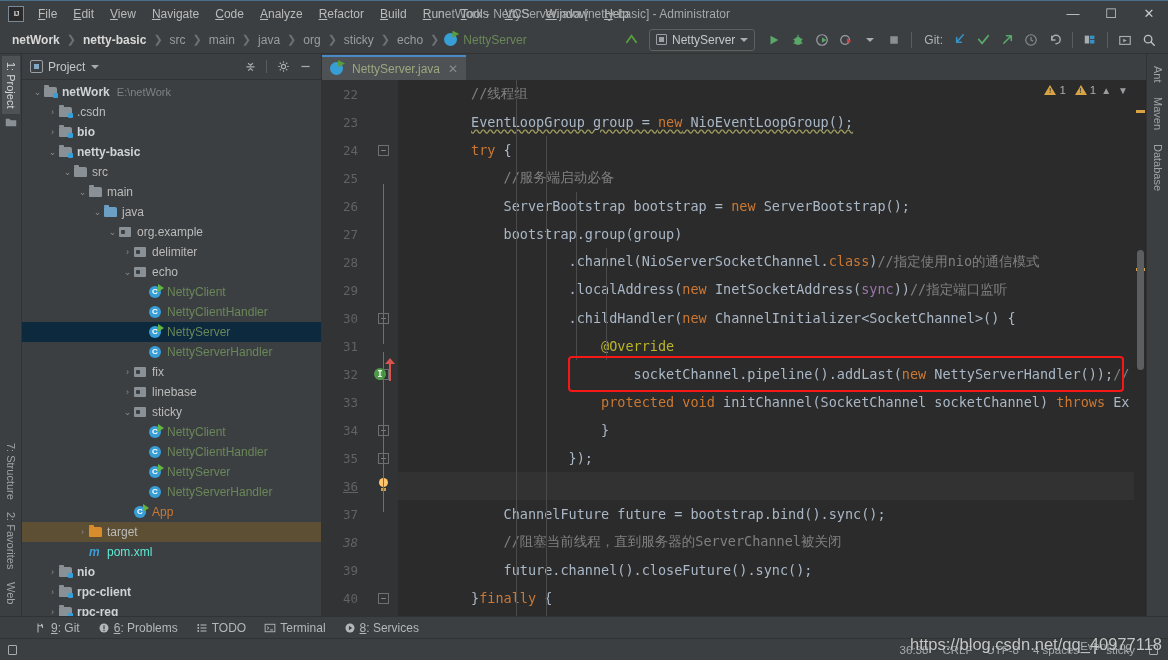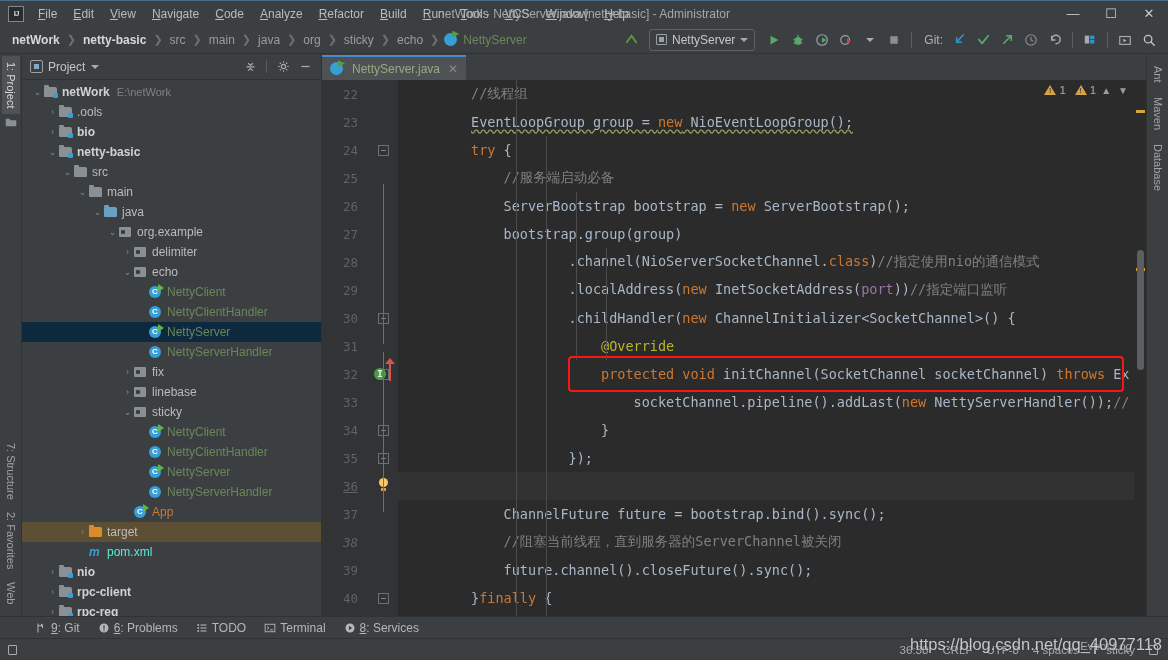--- a/index.html
+++ b/index.html
@@ -453,21 +453,21 @@
             <span class="tlabel bold">netWork</span>
             <span class="tsub">E:\netWork</span>
           </div>
           <div class="trow" style="padding-left: 25px;">
             <span class="arrow">›</span>
             <span class="ticon">
               <span class="ic-folder">
                 <span class="badge"></span>
               </span>
             </span>
-            <span class="tlabel">.ools</span>
+            <span class="tlabel">.csdn</span>
           </div>
           <div class="trow" style="padding-left: 25px;">
             <span class="arrow">›</span>
             <span class="ticon">
               <span class="ic-folder">
                 <span class="badge"></span>
               </span>
             </span>
             <span class="tlabel bold">bio</span>
           </div>
@@ -732,25 +732,25 @@
             <div class="foldline" style="top: 272px; height: 160px;"></div>
           </div>
         <div class="code-col" id="code-col">
             <div class="line"><span class="code-text"><span class="txt">        </span><span class="cm">//线程组</span></span></div>
             <div class="line"><span class="code-text"><span class="txt">        </span><span class="txt squiggle">EventLoopGroup group = </span><span class="kw squiggle">new</span><span class="txt squiggle"> NioEventLoopGroup();</span></span></div>
             <div class="line"><span class="code-text"><span class="txt">        </span><span class="kw">try</span><span class="txt"> {</span></span></div>
             <div class="line"><span class="code-text"><span class="txt">            </span><span class="cm">//服务端启动必备</span></span></div>
             <div class="line"><span class="code-text"><span class="txt">            </span><span class="txt">ServerBootstrap bootstrap = </span><span class="kw">new</span><span class="txt"> ServerBootstrap();</span></span></div>
             <div class="line"><span class="code-text"><span class="txt">            </span><span class="txt">bootstrap.group(group)</span></span></div>
             <div class="line"><span class="code-text"><span class="txt">                    </span><span class="txt">.channel(NioServerSocketChannel.</span><span class="kw">class</span><span class="txt">)</span><span class="cm">//指定使用nio的通信模式</span></span></div>
-            <div class="line"><span class="code-text"><span class="txt">                    </span><span class="txt">.localAddress(</span><span class="kw">new</span><span class="txt"> InetSocketAddress(</span><span class="fld">port</span><span class="txt">))</span><span class="cm">//指定端口监听</span></span></div>
+            <div class="line"><span class="code-text"><span class="txt">                    </span><span class="txt">.localAddress(</span><span class="kw">new</span><span class="txt"> InetSocketAddress(</span><span class="fld">sync</span><span class="txt">))</span><span class="cm">//指定端口监听</span></span></div>
             <div class="line"><span class="code-text"><span class="txt">                    </span><span class="txt">.childHandler(</span><span class="kw">new</span><span class="txt"> ChannelInitializer&lt;SocketChannel&gt;() {</span></span></div>
             <div class="line"><span class="code-text"><span class="txt">                        </span><span class="ann">@Override</span></span></div>
+            <div class="line"><span class="code-text"><span class="txt">                            </span><span class="txt">socketChannel.pipeline().addLast(</span><span class="kw">new</span><span class="txt"> NettyServerHandler());</span><span class="cm">//</span></span></div>
             <div class="line"><span class="code-text"><span class="txt">                        </span><span class="kw">protected void</span><span class="txt"> initChannel(SocketChannel socketChannel) </span><span class="kw">throws</span><span class="txt"> Ex</span></span></div>
-            <div class="line"><span class="code-text"><span class="txt">                            </span><span class="txt">socketChannel.pipeline().addLast(</span><span class="kw">new</span><span class="txt"> NettyServerHandler());</span><span class="cm">//</span></span></div>
             <div class="line"><span class="code-text"><span class="txt">                        </span><span class="txt">}</span></span></div>
             <div class="line"><span class="code-text"><span class="txt">                    </span><span class="txt">});</span></span></div>
             <div class="line"><div class="cur-line-bg"></div><span class="code-text"><span class="txt">            </span><span class="cm">//异步绑定到服务器，sync()会阻塞到任务完成</span></span></div>
             <div class="line"><span class="code-text"><span class="txt">            </span><span class="txt">ChannelFuture future = bootstrap.bind().sync();</span></span></div>
             <div class="line"><span class="code-text"><span class="txt">            </span><span class="cm">//阻塞当前线程，直到服务器的ServerChannel被关闭</span></span></div>
             <div class="line"><span class="code-text"><span class="txt">            </span><span class="txt">future.channel().closeFuture().sync();</span></span></div>
             <div class="line"><span class="code-text"><span class="txt">        </span><span class="txt">}</span><span class="kw">finally</span><span class="txt"> {</span></span></div>
             <div class="line" style="opacity: 0.9;"></div>
             <div class="indent-guide" style="left: 118px; top: 0px;"></div>
             <div class="indent-guide" style="left: 118px; top: 28px;"></div>

